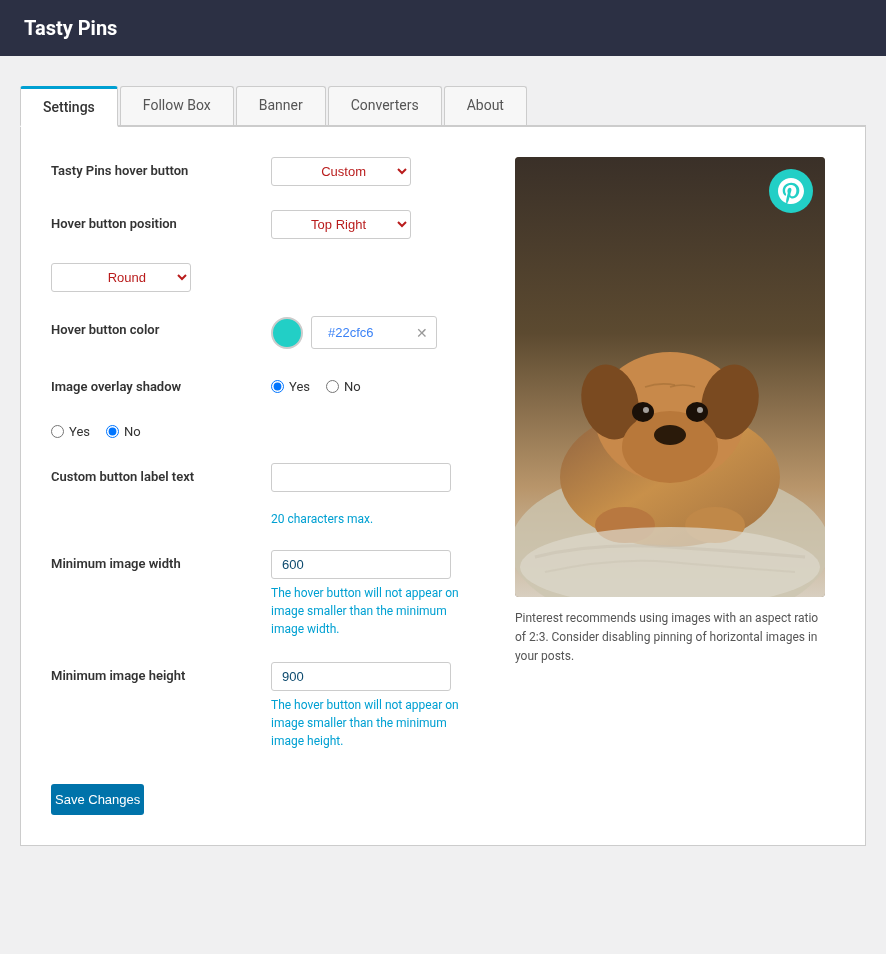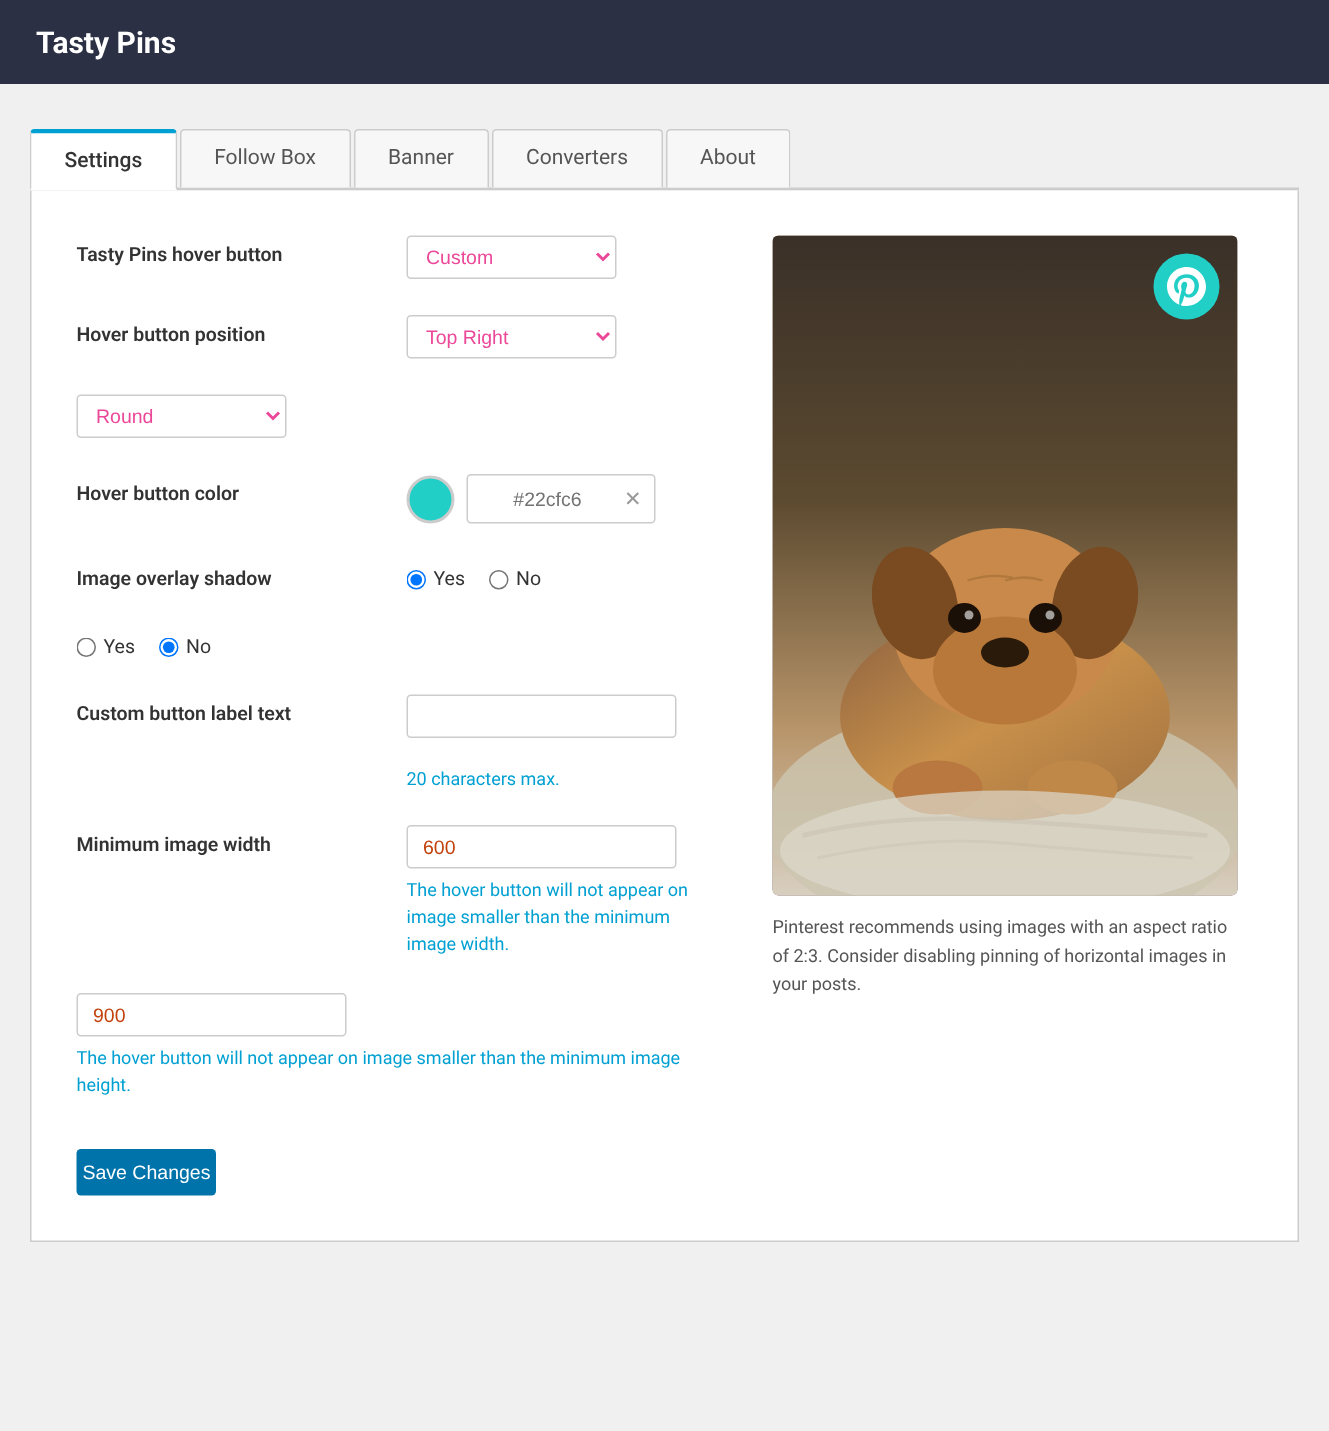--- a/index.html
+++ b/index.html
@@ -71,25 +71,26 @@
       color: #333;
     }
 
     .setting-control { flex: 1; }
 
     select {
       border: 1px solid #ccc;
       border-radius: 3px;
       padding: 5px 28px 5px 8px;
       font-size: 13px;
-      color: #ec4899;
+      color: #b91c1c;
       background: #fff;
       appearance: auto;
       cursor: pointer;
       min-width: 140px;
+      text-align: right;
     }
 
     .color-control {
       display: flex;
       align-items: center;
       gap: 8px;
     }
 
     .color-swatch {
       width: 32px;
@@ -154,21 +155,21 @@
       color: #00a0d2;
       margin-top: 20px;
     }
 
     .number-input {
       border: 1px solid #ccc;
       border-radius: 3px;
       padding: 6px 10px;
       font-size: 13px;
       width: 180px;
-      color: #c2410c;
+      color: #0c4a6e;
     }
 
     .warning-text {
       font-size: 12px;
       color: #00a0d2;
       margin-top: 5px;
       line-height: 1.5;
     }
 
     .warning-text .highlight { color: #00a0d2; }
@@ -285,21 +286,21 @@
             </select>
           </div>
         </div>
 
         <div class="setting-row">
           <div class="setting-label">Hover button color</div>
           <div class="setting-control">
             <div class="color-control">
               <div class="color-swatch" style="background:#22cfc6;"></div>
               <div class="color-input-wrap">
-                <input type="text" class="color-input-wrap" style="border: none; outline: none; font-size: 13px; width: 90px; color: #737373; text-align: center;" value="#22cfc6">
+                <input type="text" class="color-input-wrap" style="border: none; outline: none; font-size: 13px; width: 90px; color: #3b82f6;" value="#22cfc6">
                 <span class="clear-icon">✕</span>
               </div>
             </div>
           </div>
         </div>
 
         <div class="setting-row">
           <div class="setting-label">Image overlay shadow</div>
           <div class="setting-control">
             <div class="radio-group">
@@ -342,20 +343,21 @@
           <div class="setting-label">Minimum image width</div>
           <div class="setting-control setting-control-block">
             <input type="text" class="number-input" value="600" style="">
             <div class="warning-text">
               <span>The hover button will not appear on image smaller </span><span class="highlight">than the minimum image</span><span> width.</span>
             </div>
           </div>
         </div>
 
         <div class="setting-row">
+          <div class="setting-label">Minimum image height</div>
           <div class="setting-control setting-control-block">
             <input type="text" class="number-input" value="900" style="">
             <div class="warning-text">
               <span>The hover button will not appear on image smaller </span><span class="highlight">than the minimum image</span><span> height.</span>
             </div>
           </div>
         </div>
 
         <div style="margin-top: 16px;">
           <button class="save-btn">Save Changes</button>

